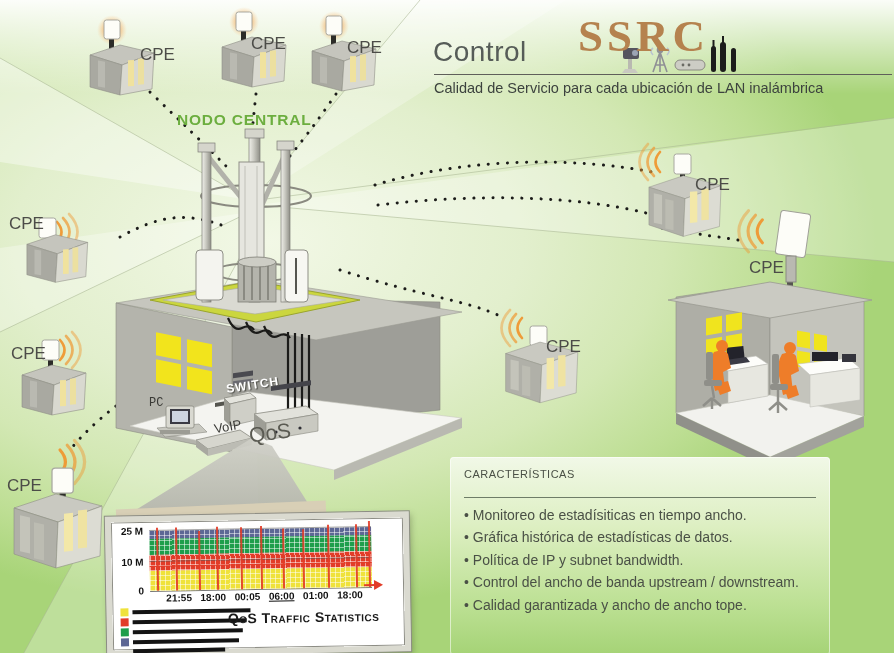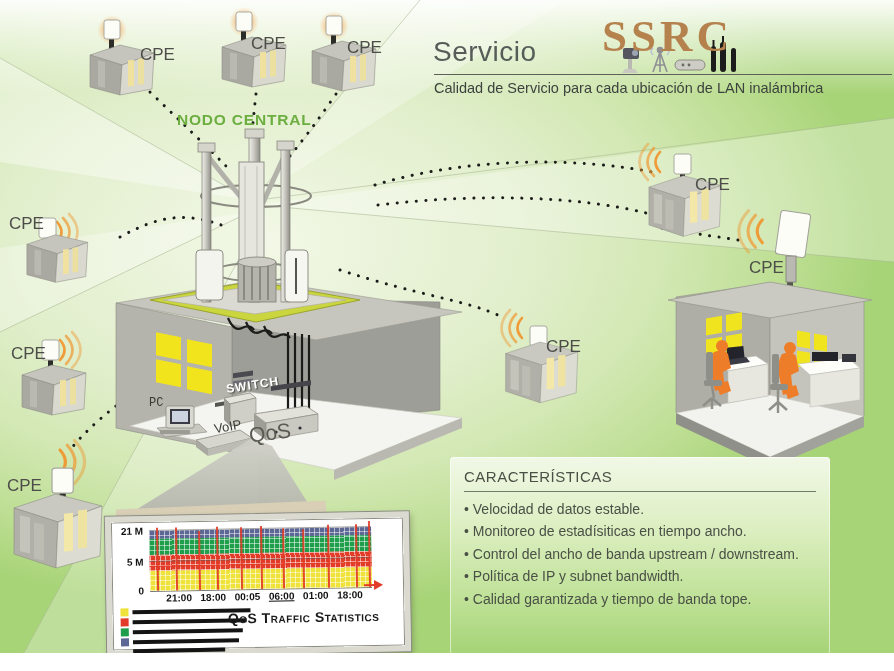--- a/index.html
+++ b/index.html
@@ -6,37 +6,37 @@
   body{font-family:"Liberation Sans",sans-serif;background:#fff;}
   #stage{position:relative;width:894px;height:671px;overflow:hidden;
     background:
       linear-gradient(180deg,rgba(255,255,255,.95) 0%,rgba(255,255,255,0) 14%),
       radial-gradient(ellipse 68% 55% at 30% 36%, #f2f8e6 0%, #e2efcd 42%, #d3e8b4 65%, #bdde93 85%, #a8d478 100%);
   }
   .abs{position:absolute;}
   svg{display:block;}
   
   .title-prefix{left:433px;top:36px;font-size:28px;color:#565c58;letter-spacing:.5px;}
-  .logo{left:602px;top:10px;font-family:"Liberation Serif",serif;font-weight:700;font-size:45px;letter-spacing:4px;color:#b5824e;}
+  .logo{left:578px;top:10px;font-family:"Liberation Serif",serif;font-weight:700;font-size:45px;letter-spacing:4px;color:#b5824e;}
   .header-rule{left:434px;top:74px;width:458px;height:0;border-top:1px solid#5f5f5a;}
   .subtitle{left:434px;top:80px;font-size:14.5px;color:#3c423e;}
   
   .nodo{left:177px;top:111px;font-size:15.5px;font-weight:700;letter-spacing:.8px;color:#6cae3f;}
   .cpe{font-size:17px;color:#4c4c48;}
   .eq-label{color:#3a3a36;}
   .lbl-pc{left:149px;top:396px;font-size:12px;font-family:Liberation Mono, monospace;}
   .lbl-voip{left:214px;top:419px;font-size:13px;transform:rotate(-10deg);}
   .lbl-switch{left:226px;top:378px;font-size:12px;font-weight:700;letter-spacing:1px;color:#fff;text-shadow:1px 1px 1px #55554f;transform:rotate(-9deg);}
   .lbl-qos{left:249px;top:421px;font-size:21px;color:#5a5a52;transform:rotate(-7deg);}
   
   .features{left:450px;top:457px;width:380px;height:198px;border-radius:4px;
     background:linear-gradient(180deg,#f1f8e7 0%,#ddefc2 35%,#bce093 75%,#a5d376 100%);
     box-shadow:0 0 0 1px rgba(255,255,255,.55) inset;}
-  .features h2{margin:11px 14px 5px 14px;font-size:15px;font-weight:400;letter-spacing:.5px;color:#4a5046;
-    border-bottom:1px solid #6e7c68;padding-bottom:6px;}
+  .features h2{margin:11px 14px 5px 14px;font-size:11px;font-weight:400;letter-spacing:.5px;color:#4a5046;
+    border-bottom:1px solid #6e7c68;padding-bottom:17px;}
   .features ul{margin:6px 10px 0 14px;padding:0;list-style:none;}
   .features li{font-size:14px;line-height:22.4px;color:#4a5046;}
   .features li::before{content:"• ";color:#4a5046;}
   
   .chart-curl{left:116px;top:505px;width:210px;height:13px;background:#d8cfb6;transform:rotate(-2.5deg);}
   .chart-panel{left:106px;top:514px;width:292px;height:128px;background:#fff;
     border:6px solid #dadad0;outline:1px solid #8d8d85;box-shadow:0 0 0 1px #8d8d85 inset,2px 3px 6px rgba(60,70,40,.35);
     transform:rotate(-1deg);}
   .chart-inner{position:absolute;inset:0;}
   .plot{position:absolute;left:38px;top:3px;width:222px;height:66px;border-bottom:1px solid #777;background:#fdfdfb;}
@@ -361,21 +361,21 @@
       <g fill="#1c1c1c">
         <rect x="96" y="6" width="5" height="26" rx="2.5"></rect>
         <rect x="105" y="2" width="6" height="30" rx="3"></rect>
         <rect x="116" y="8" width="5" height="24" rx="2.5"></rect>
         <rect x="97.5" y="0" width="2" height="8"></rect>
           <rect x="107" y="-4" width="2" height="8"></rect>
       </g>
     </g>
   </svg>
 
-  <div class="abs title-prefix">Servicio</div>
+  <div class="abs title-prefix">Control</div>
   <div class="abs logo">SSRC</div>
   <div class="abs header-rule"></div>
   <div class="abs nodo">NODO CENTRAL</div>
 
   <div class="abs subtitle">Calidad de Servicio para cada ubicación de LAN inalámbrica</div>
   <div class="abs cpe" style="left:140px;top:45px">CPE</div>
   <div class="abs cpe" style="left:251px;top:34px">CPE</div>
   <div class="abs cpe" style="left:347px;top:38px">CPE</div>
   <div class="abs cpe" style="left:9px;top:214px">CPE</div>
   <div class="abs cpe" style="left:11px;top:344px">CPE</div>
@@ -385,22 +385,22 @@
   <div class="abs cpe" style="left:749px;top:258px">CPE</div>
   <div class="abs eq-label lbl-pc">PC</div>
   <div class="abs eq-label lbl-voip">VoIP</div>
   <div class="abs eq-label lbl-switch">SWITCH</div>
   <div class="abs eq-label lbl-qos">QoS</div>
 
   <div class="abs chart-curl"></div>
   <div class="abs chart-panel">
     <div class="chart-inner">
       <div class="y-axis">
-          <span style="bottom: 91.3043%;">21 M</span>
-          <span style="bottom: 43.4783%;">5 M</span>
+          <span style="bottom: 91.3043%;">25 M</span>
+          <span style="bottom: 43.4783%;">10 M</span>
           <span style="bottom: 0%;">0</span>
         </div>
       <div class="plot">
           <div class="band" style="background: rgb(93, 103, 149); bottom: 78.2609%; height: 13.0435%;"></div>
           <div class="band" style="background: rgb(31, 158, 76); bottom: 54.3478%; height: 23.913%;"></div>
           <div class="band" style="background: rgb(226, 60, 40); bottom: 30.4348%; height: 23.913%;"></div>
           <div class="band" style="background: rgb(239, 226, 59); bottom: 0%; height: 30.4348%;"></div>
         <div class="grid-overlay"></div>
       <div class="white-cap" style="background: rgb(255, 255, 255); bottom: 91.3043%; height: 8.69565%; clip-path: polygon(0% 0%, 100% 0%, 100% 40%, 97.5% 100%, 95% 40%, 92.5% 100%, 90% 40%, 87.5% 100%, 85% 40%, 82.5% 100%, 80% 40%, 77.5% 100%, 75% 40%, 72.5% 100%, 70% 40%, 67.5% 100%, 65% 40%, 62.5% 100%, 60% 40%, 57.5% 100%, 55% 40%, 52.5% 100%, 50% 40%, 47.5% 100%, 45% 40%, 42.5% 100%, 40% 40%, 37.5% 100%, 35% 40%, 32.5% 100%, 30% 40%, 27.5% 100%, 25% 40%, 22.5% 100%, 20% 40%, 17.5% 100%, 15% 40%, 12.5% 100%, 10% 40%, 7.5% 100%, 5% 40%, 2.5% 100%, 0% 40%);"></div>
           <div class="gline" style="bottom: 91.3043%; height: 1px; background: rgba(90, 90, 90, 0.55);"></div>
@@ -414,21 +414,21 @@
           <div class="spike" style="left: 50%; bottom: 0px; height: 95.6522%; background: rgb(226, 60, 40); opacity: 0.9;"></div>
           <div class="spike" style="left: 60%; bottom: 0px; height: 91.3043%; background: rgb(226, 60, 40); opacity: 0.9;"></div>
           <div class="spike" style="left: 69%; bottom: 0px; height: 89.1304%; background: rgb(226, 60, 40); opacity: 0.9;"></div>
           <div class="spike" style="left: 80%; bottom: 0px; height: 95.6522%; background: rgb(226, 60, 40); opacity: 0.9;"></div>
           <div class="spike" style="left: 93%; bottom: 0px; height: 94.7826%; background: rgb(226, 60, 40); opacity: 0.9;"></div>
           <div class="spike" style="left: 98.5%; bottom: 0px; height: 100%; background: rgb(226, 60, 40); opacity: 0.9;"></div>
         </div>
       <div class="x-arrow-line"></div>
       <div class="x-arrow"></div>
       <div class="x-axis">
-          <span style="left: 13%;">21:00</span>
+          <span style="left: 13%;">21:55</span>
           <span style="left: 28.4%;">18:00</span>
           <span style="left: 43.8%;">00:05</span>
           <span style="left: 59.2%; text-decoration: underline;">06:00</span>
           <span style="left: 74.6%;">01:00</span>
           <span style="left: 90%;">18:00</span>
         </div>
       <div class="legend">
           <div class="row">
             <div class="sw" style="background: rgb(239, 226, 59);"></div>
             <div class="bar" style="width: 118px;"></div>
@@ -447,22 +447,22 @@
           </div>
           <div class="extra"></div>
         </div>
       <div class="chart-title">QoS Traffic Statistics</div>
     </div>
   </div>
 
   <div class="abs features">
     <h2>CARACTERÍSTICAS</h2>
     <ul>
-      <li>Velocidad de datos estable.</li>
       <li>Monitoreo de estadísiticas en tiempo ancho.</li>
+      <li>Gráfica histórica de estadísticas de datos.</li>
+      <li>Política de IP y subnet bandwidth.</li>
       <li>Control del ancho de banda upstream / downstream.</li>
-      <li>Política de IP y subnet bandwidth.</li>
-      <li>Calidad garantizada y tiempo de banda tope.</li>
+      <li>Calidad garantizada y ancho de ancho tope.</li>
     </ul>
   </div>
 
   <div class="abs bottom-strip"></div>
 </div>
 
 </body></html>

